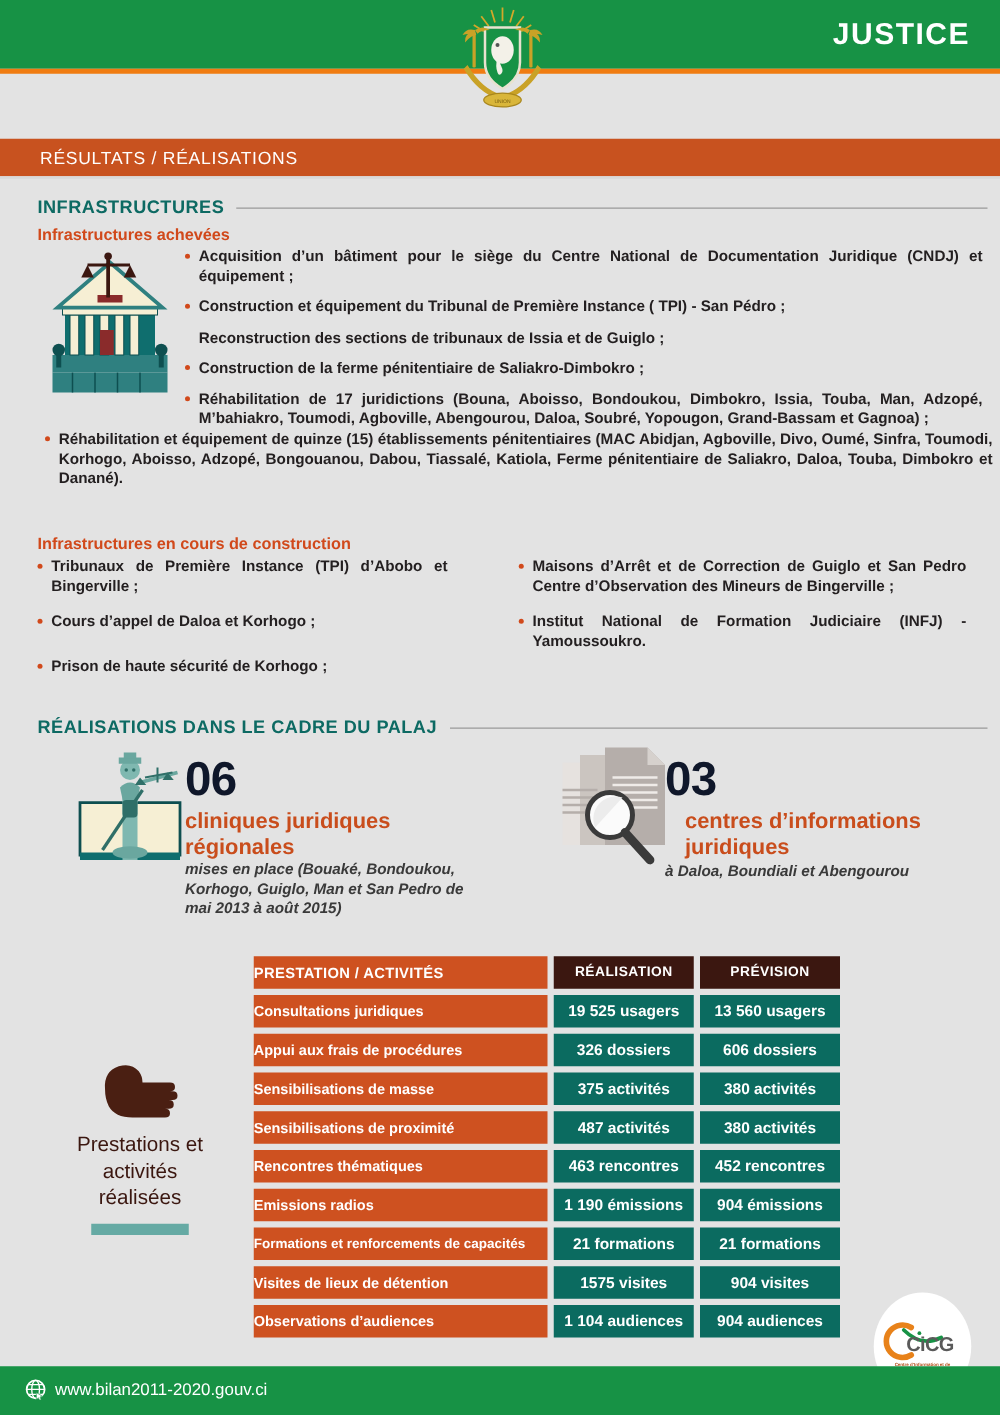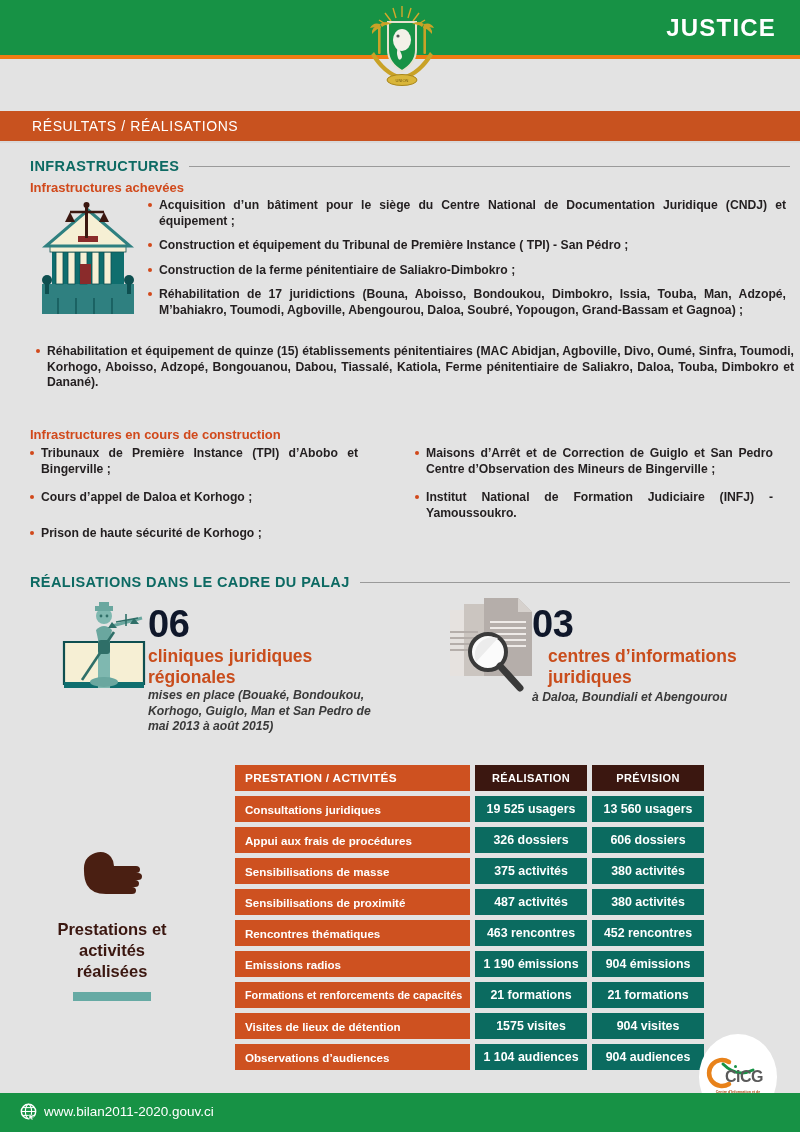--- a/index.html
+++ b/index.html
@@ -47,30 +47,30 @@
   .court-icon{position:absolute;left:36px;top:200px;width:104px;height:120px;}
 
   
   .stat-num{position:absolute;color:#0f172a;font-size:38px;font-weight:bold;line-height:38px;letter-spacing:-0.5px;}
   .stat-main{position:absolute;color:#c94d1c;font-size:17.5px;font-weight:bold;line-height:21px;}
   .stat-sub{position:absolute;color:#3a3a3a;font-size:12.2px;font-style:italic;line-height:15.5px;font-weight:bold;}
 
   
   .tbl{position:absolute;left:203px;top:765px;}
   .trow{display:flex;gap:5px;margin-bottom:5px;}
-  .c1{width:235px;height:26px;display:flex;align-items:center;padding-left:10px;box-sizing:border-box;
-      color:#ffffff;font-size:11.6px;font-weight:bold;background:#ce5120;margin-left:32px;}
+  .c1{width:235px;height:26px;display:flex;align-items:center;padding-left:0;box-sizing:border-box;
+      color:#ffffff;font-size:11.6px;font-weight:bold;background:#ce5120;}
   .c2,.c3{width:112px;height:26px;display:flex;align-items:center;justify-content:center;
       color:#ffffff;font-size:12.4px;font-weight:bold;background:#0b6b60;}
   .hrow .c1{background:#ce5120;font-size:11.8px;letter-spacing:0.3px;}
   .hrow .c2,.hrow .c3{background:#3b1710;font-size:11px;letter-spacing:0.4px;}
 
   
   .hand-wrap{position:absolute;left:52px;top:845px;width:120px;text-align:center;}
-  .hand-label{color:#3b1710;font-size:16.5px;font-weight:bold;line-height:21px;margin-top:14px;}
+  .hand-label{color:#3b1710;font-size:16.5px;font-weight:normal;line-height:21px;margin-top:0;}
   .hand-rule{width:78px;height:9px;background:#66aaa4;margin:10px auto 0;}
 
   
   .footer{position:absolute;left:0;top:1093px;width:800px;height:39px;background:#179245;}
   .footer .url{position:absolute;left:44px;top:11px;color:#ffffff;font-size:13.5px;}
   .footer .globe{position:absolute;left:20px;top:10px;width:17px;height:17px;}
   .cicg{position:absolute;left:699px;top:1034px;width:78px;height:86px;border-radius:50%;background:#ffffff;}
   .cicg .name{position:absolute;left:26px;top:34px;color:#5a5a5a;font-size:16px;font-weight:bold;letter-spacing:-0.5px;}
   .cicg .tag{position:absolute;left:6px;top:56px;width:66px;text-align:center;color:#b04a14;font-size:3.6px;font-weight:bold;line-height:5px;}
   .cicg .dot-i{position:absolute;left:35px;top:31px;width:3px;height:3px;border-radius:50%;background:#179245;}
@@ -153,20 +153,21 @@
     <rect x="49" y="6" width="3" height="32" fill="#3b1710"></rect>
     <line x1="34" y1="12" x2="68" y2="12" stroke="#3b1710" stroke-width="2.4"></line>
     <path d="M34 12 l-5 10 h10 z" fill="#3b1710"></path>
     <path d="M68 12 l-5 10 h10 z" fill="#3b1710"></path>
     <circle cx="50.5" cy="5" r="3" fill="#3b1710"></circle>
   </svg>
 
   <div class="blist" style="left:146px;top:198px;width:640px;">
     <div class="bl-item"><span class="dot"></span><span>Acquisition d’un bâtiment pour le siège du Centre National de Documentation Juridique (CNDJ) et équipement ;</span></div>
     <div class="bl-item"><span class="dot"></span><span>Construction et équipement du Tribunal de Première Instance ( TPI) - San Pédro ;</span></div>
+    <div class="bl-item nobul"><span>Reconstruction des sections de tribunaux de Issia et de Guiglo ;</span></div>
     <div class="bl-item"><span class="dot"></span><span>Construction de la ferme pénitentiaire de Saliakro-Dimbokro ;</span></div>
     <div class="bl-item"><span class="dot"></span><span>Réhabilitation de 17 juridictions (Bouna, Aboisso, Bondoukou, Dimbokro, Issia, Touba, Man, Adzopé, M’bahiakro, Toumodi, Agboville, Abengourou, Daloa, Soubré, Yopougon, Grand-Bassam et Gagnoa) ;</span></div>
   </div>
 
   <div class="blist" style="left:34px;top:344px;width:760px;">
     <div class="bl-item"><span class="dot"></span><span>Réhabilitation et équipement de quinze (15) établissements pénitentiaires (MAC Abidjan, Agboville, Divo, Oumé, Sinfra, Toumodi, Korhogo, Aboisso, Adzopé, Bongouanou, Dabou, Tiassalé, Katiola, Ferme pénitentiaire de Saliakro, Daloa, Touba, Dimbokro et Danané).</span></div>
   </div>
 
   <div class="sub-head" style="left:30px;top:427px;">Infrastructures en cours de construction</div>
 

